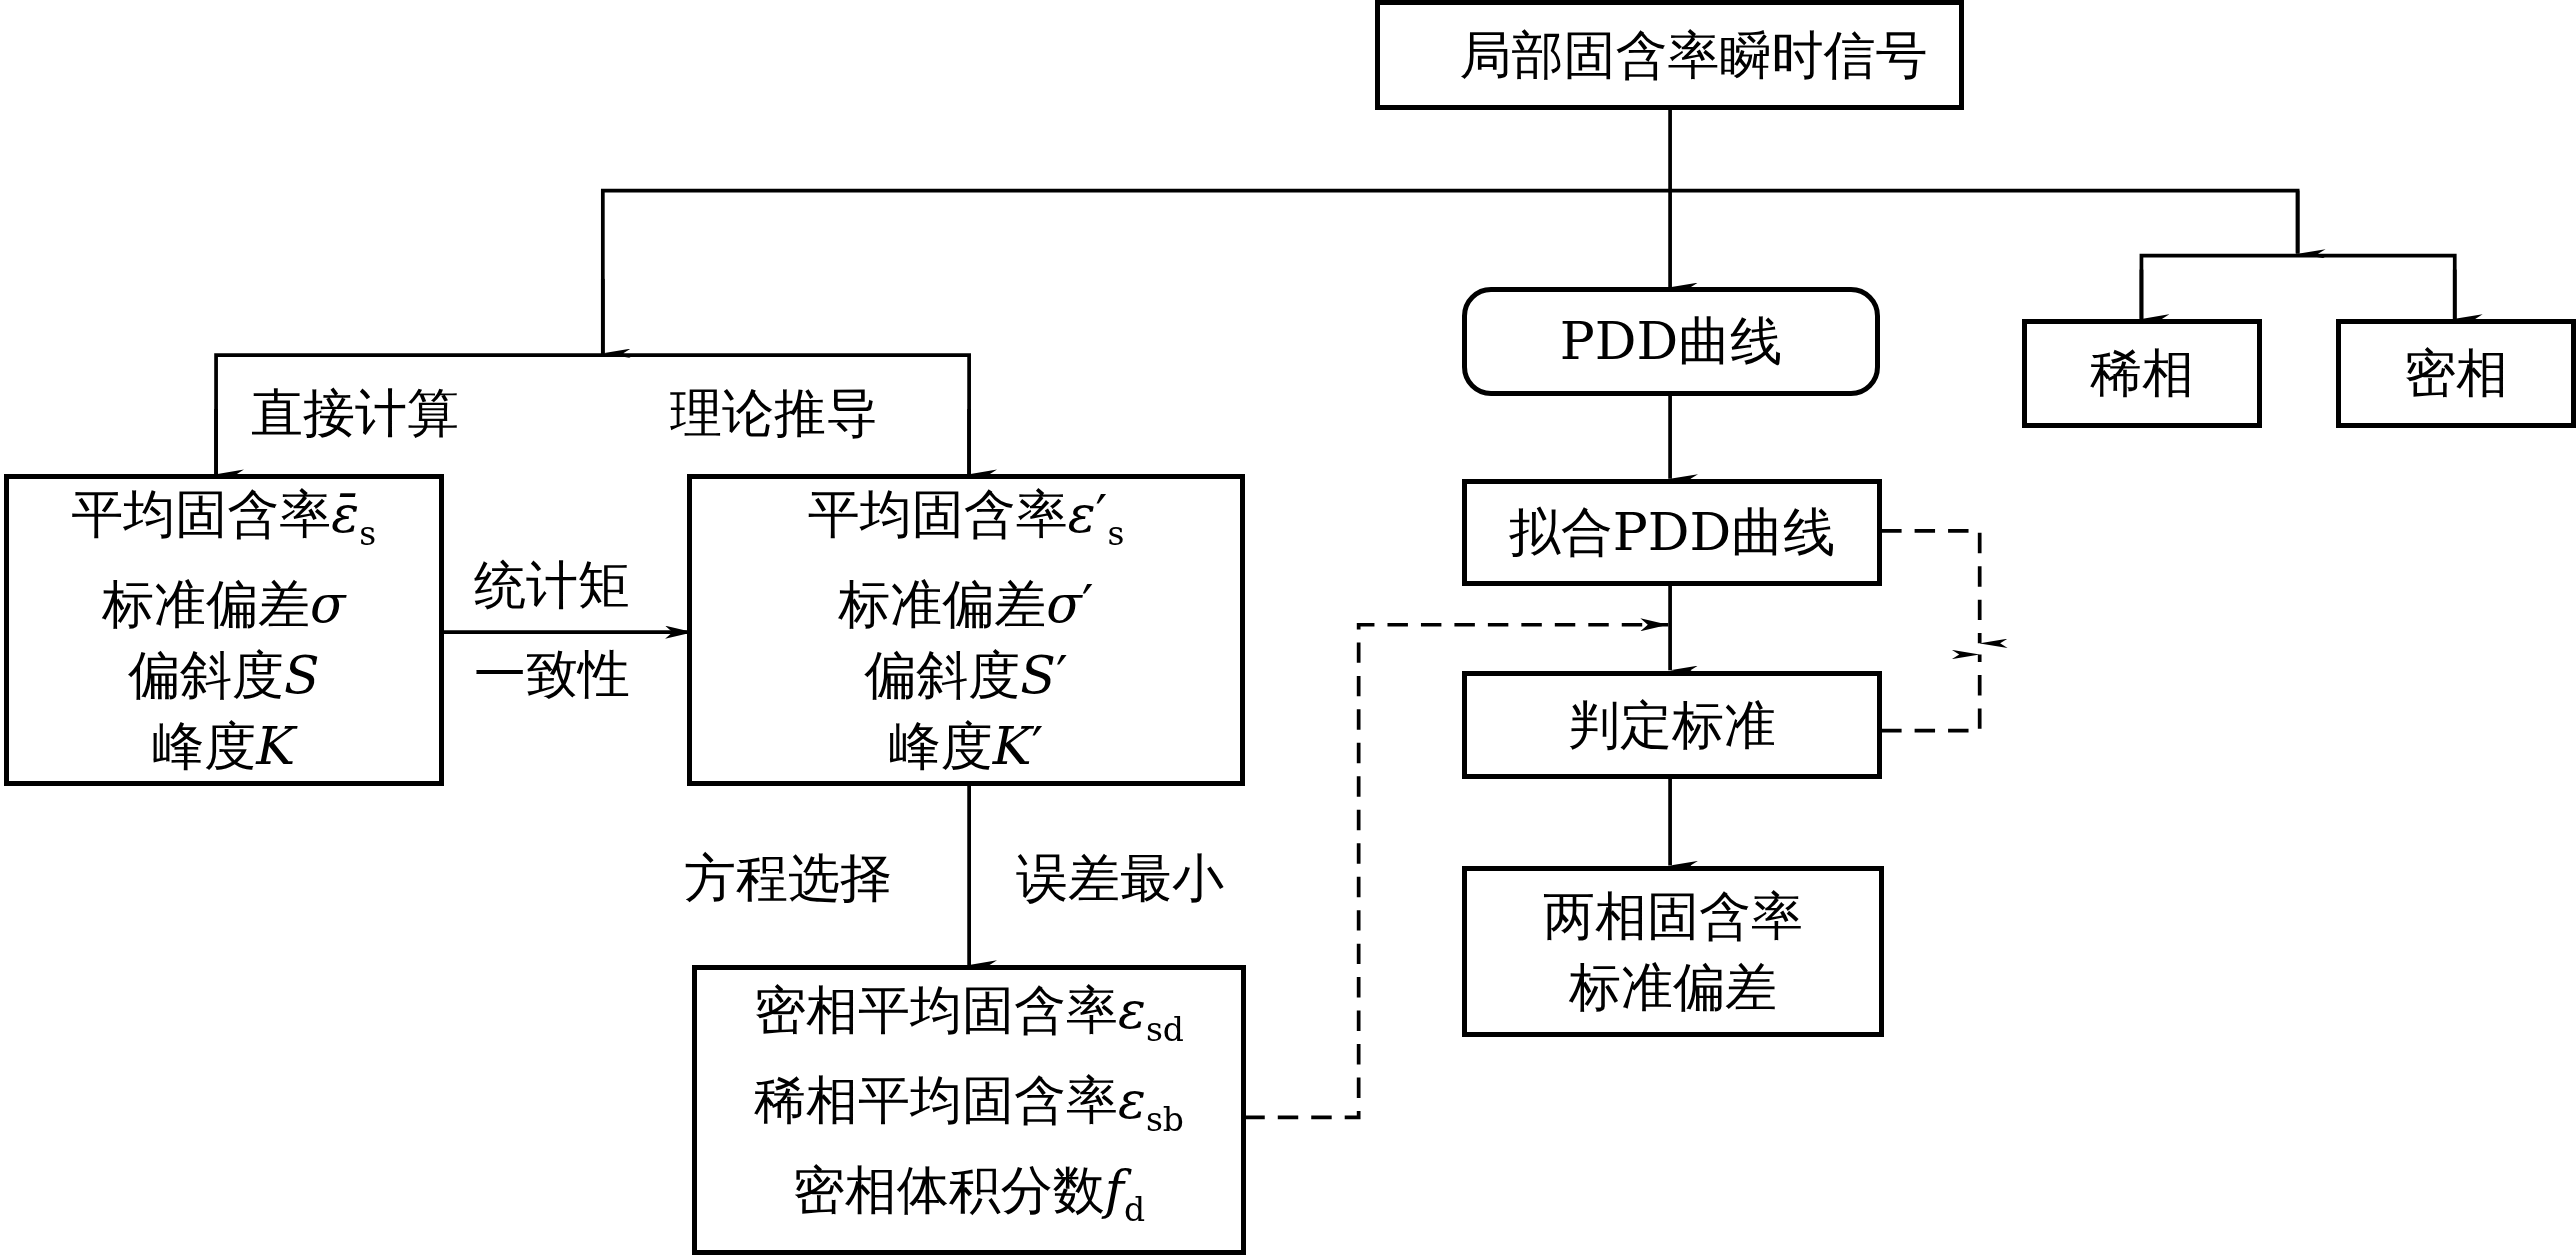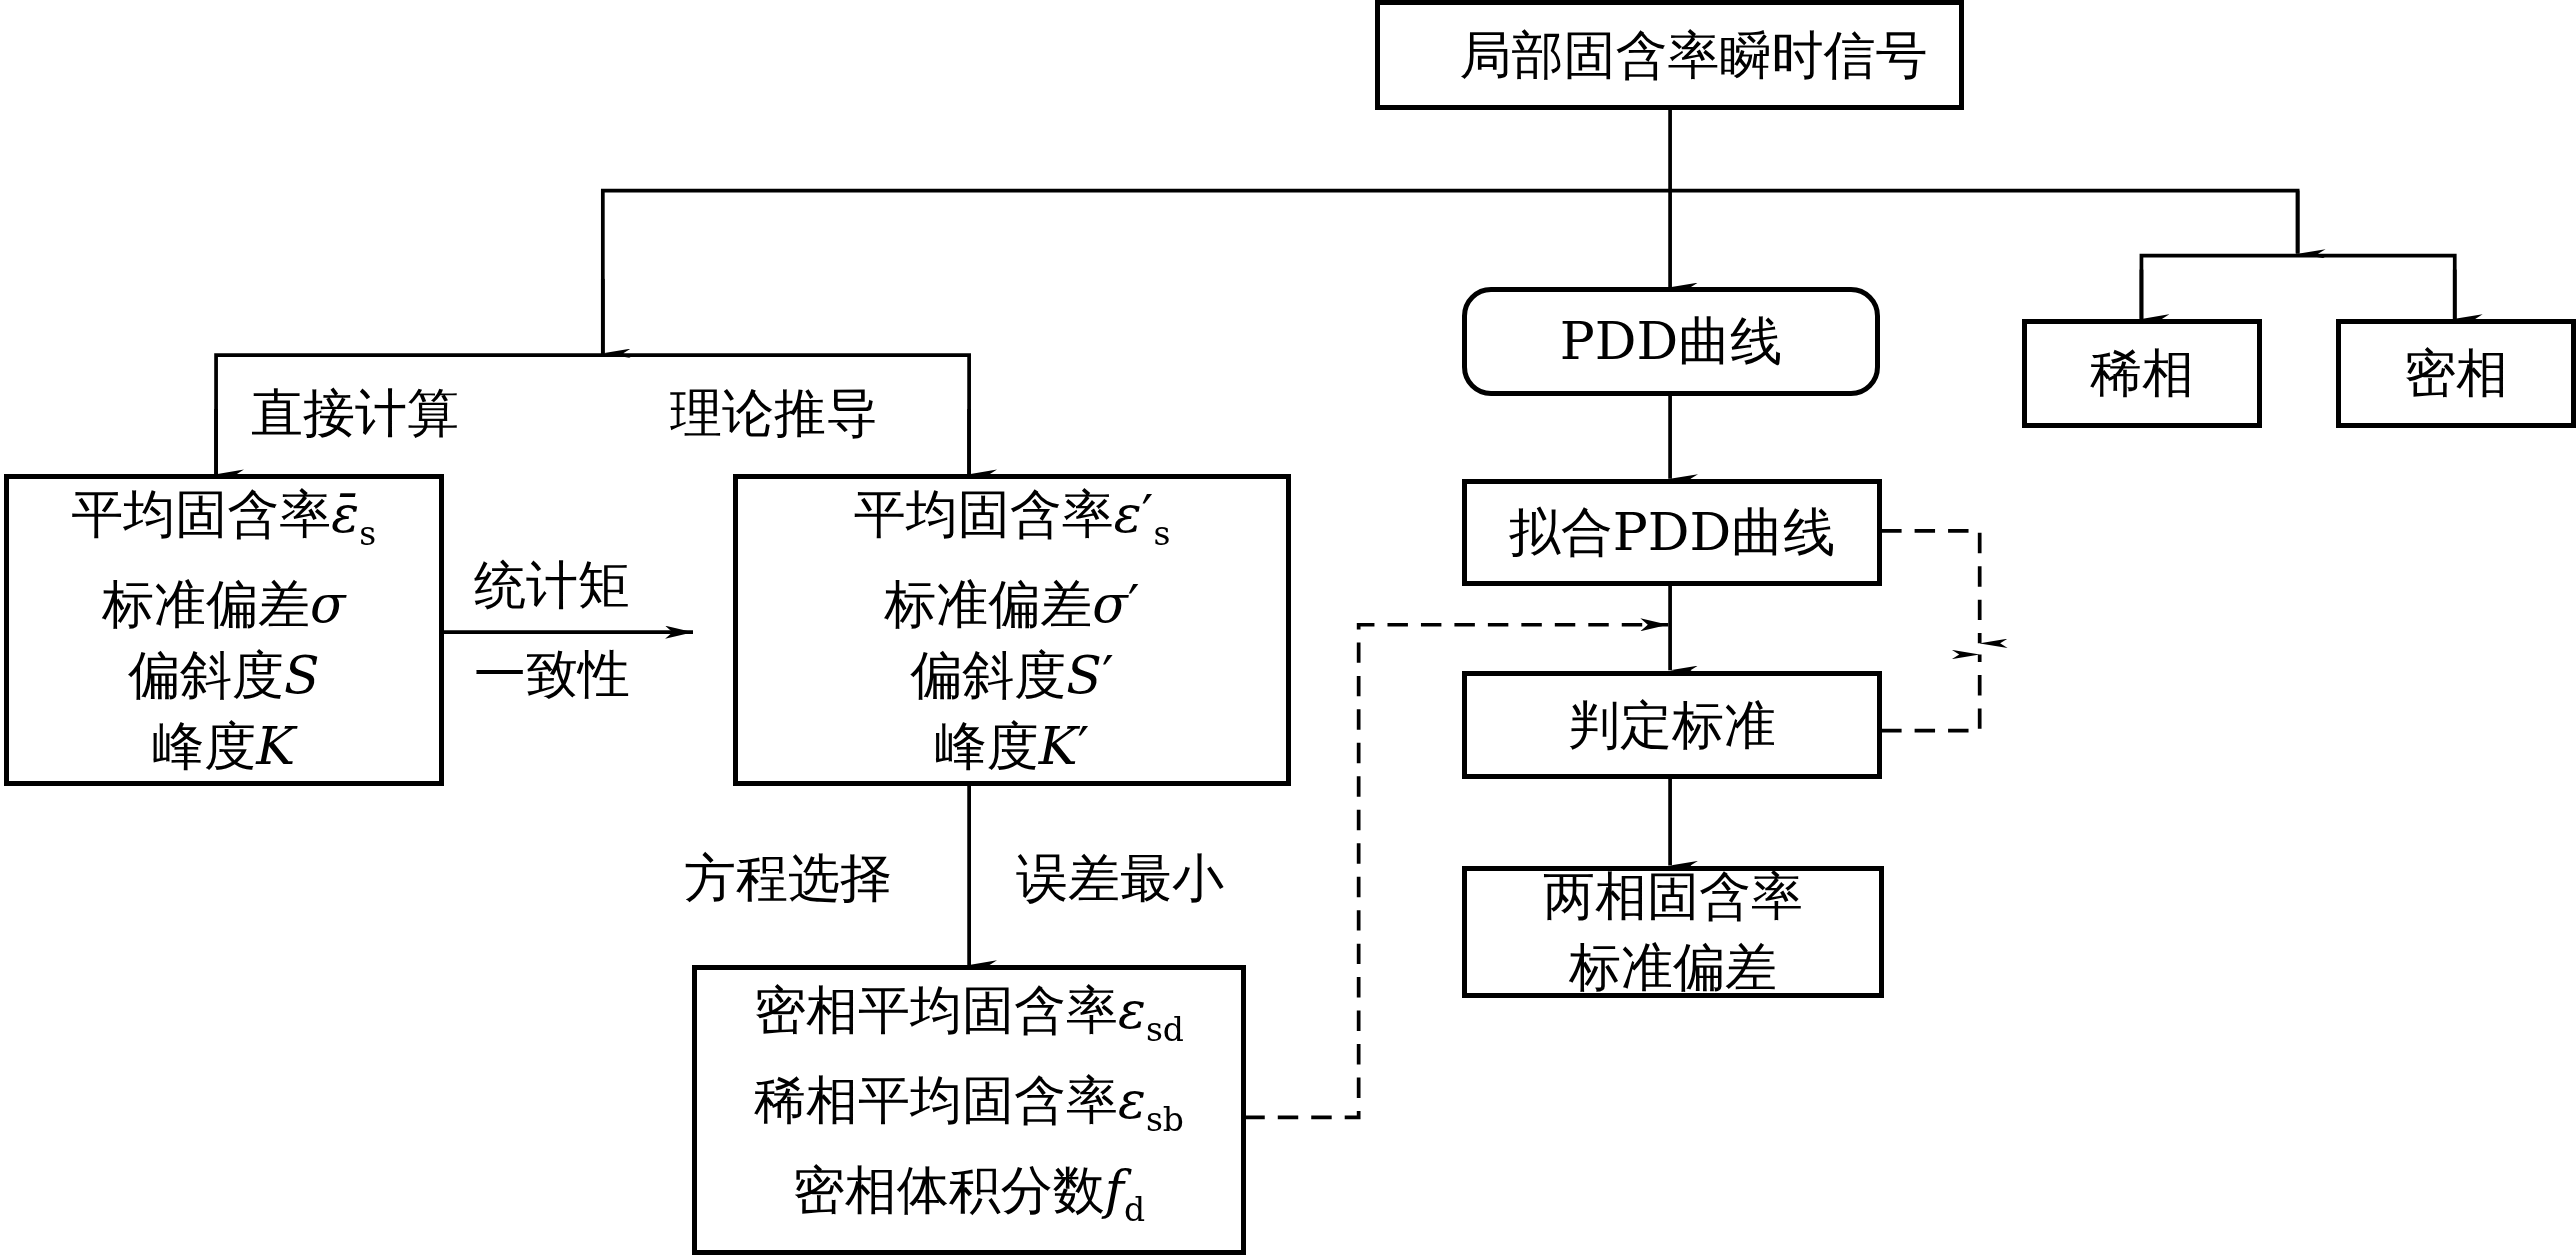--- a/index.html
+++ b/index.html
@@ -66,21 +66,21 @@
   <span class="line">局部固含率瞬时信号</span>
 </div>
 
 <div class="box" style="left:3.7px;top:474px;width:440px;height:312px;">
   <span class="line"><span>平均固含率</span><span class="it">ε̄</span><span class="sub">s</span></span>
   <span class="line"><span>标准偏差</span><span class="it">σ</span></span>
   <span class="line"><span>偏斜度</span><span class="it">S</span></span>
   <span class="line"><span>峰度</span><span class="it">K</span></span>
 </div>
 
-<div class="box" style="left:733px;top:474px;width:558px;height:312px;">
+<div class="box" style="left:687px;top:474px;width:558px;height:312px;">
   <span class="line"><span>平均固含率</span><span class="it">ε</span><span class="prime">′</span><span class="sub">s</span></span>
   <span class="line"><span>标准偏差</span><span class="it">σ</span><span class="prime">′</span></span>
   <span class="line"><span>偏斜度</span><span class="it">S</span><span class="prime">′</span></span>
   <span class="line"><span>峰度</span><span class="it">K</span><span class="prime">′</span></span>
 </div>
 
 <div class="box" style="left:692px;top:965px;width:554px;height:290px;">
   <span class="line"><span>密相平均固含率</span><span class="it">ε</span><span class="sub">sd</span></span>
   <span class="line"><span>稀相平均固含率</span><span class="it">ε</span><span class="sub">sb</span></span>
   <span class="line"><span>密相体积分数</span><span class="it">f</span><span class="sub">d</span></span>
@@ -88,21 +88,21 @@
 
 <div class="box" style="left:1462px;top:287px;width:418px;height:109px;border-radius:29px;">
   <span class="line">PDD曲线</span>
 </div>
 <div class="box" style="left:1462px;top:479px;width:420px;height:107px;">
   <span class="line">拟合PDD曲线</span>
 </div>
 <div class="box" style="left:1462px;top:671px;width:420px;height:108px;">
   <span class="line">判定标准</span>
 </div>
-<div class="box" style="left:1462px;top:866px;width:422px;height:132px;">
+<div class="box" style="left:1462px;top:866px;width:422px;height:171px;">
   <span class="line">两相固含率</span>
   <span class="line">标准偏差</span>
 </div>
 
 <div class="box" style="left:2022px;top:319px;width:240px;height:109px;">
   <span class="line">稀相</span>
 </div>
 <div class="box" style="left:2336px;top:319px;width:240px;height:109px;">
   <span class="line">密相</span>
 </div>

